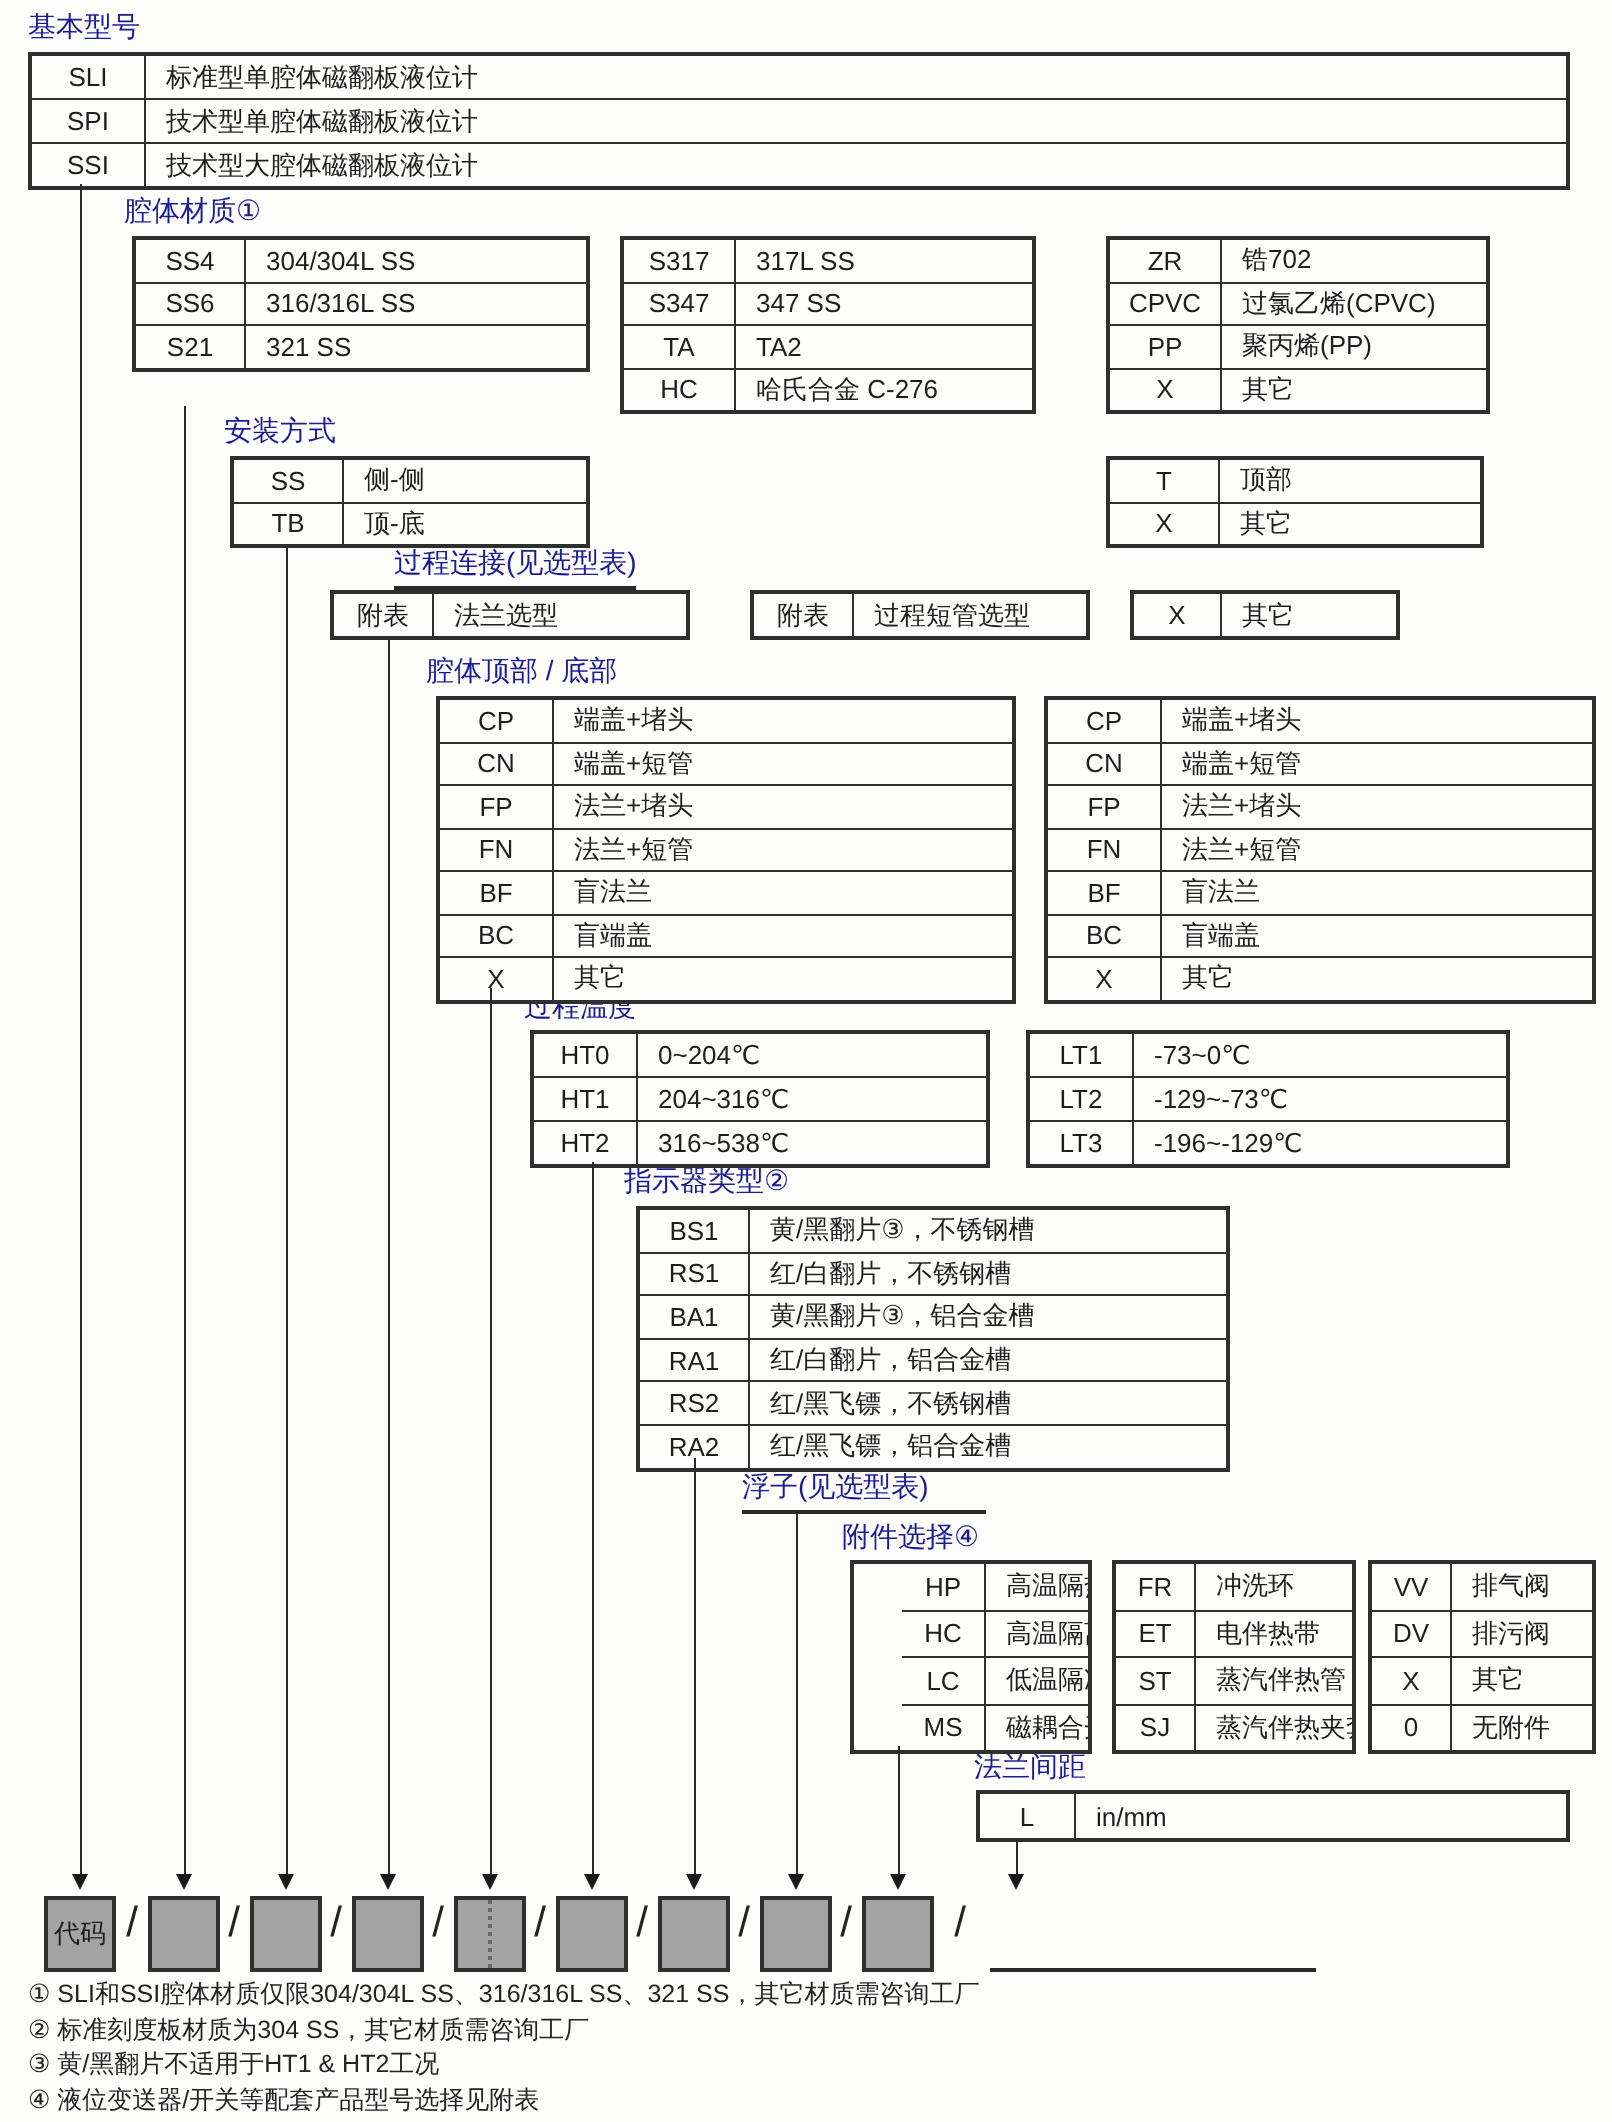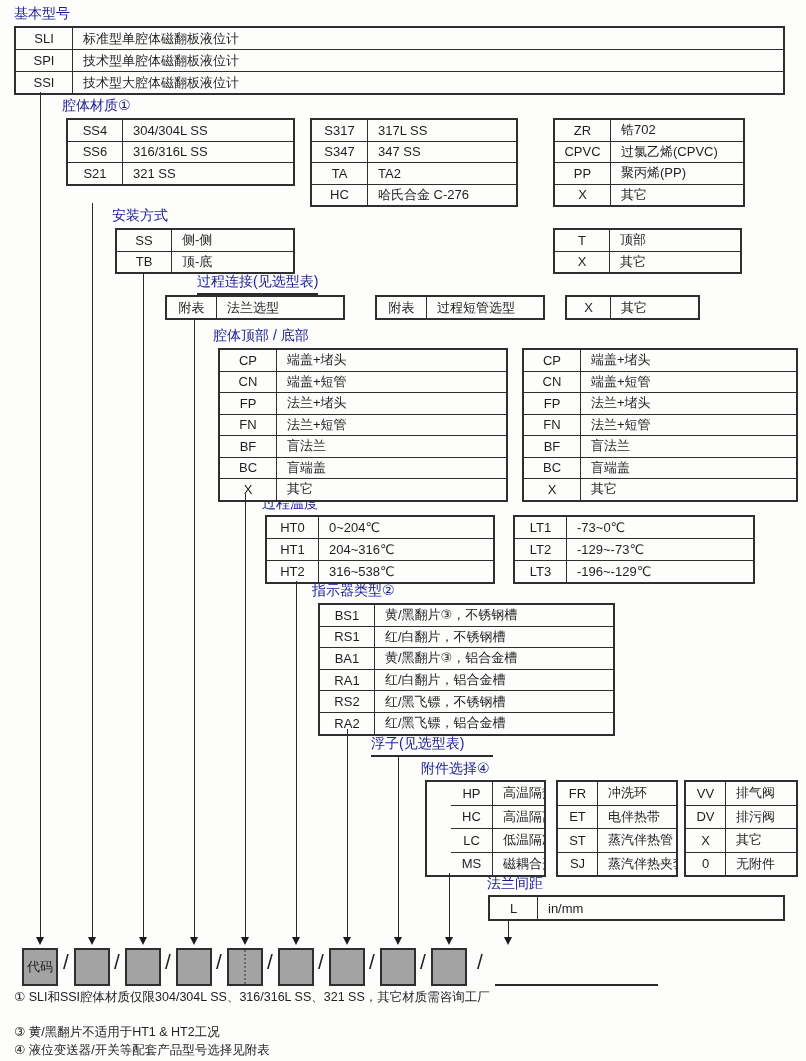--- a/index.html
+++ b/index.html
@@ -362,16 +362,17 @@
   <div class="slash" style="left:315px;">/</div>
   <div class="cbox" style="left:329px;top:948px;"></div>
   <div class="slash" style="left:366px;">/</div>
   <div class="cbox" style="left:380px;top:948px;"></div>
   <div class="slash" style="left:417px;">/</div>
   <div class="cbox" style="left:431px;top:948px;"></div>
   <div class="slash" style="left:474px;">/</div>
   <div class="code-underline" style="left:495px;top:984px;width:163px;"></div>
 
   <div class="footnote" style="left:14px;top:989px;">① SLI和SSI腔体材质仅限304/304L SS、316/316L SS、321 SS，其它材质需咨询工厂</div>
+  <div class="footnote" style="left:14px;top:1006.5px;">② 标准刻度板材质为304 SS，其它材质需咨询工厂</div>
   <div class="footnote" style="left:14px;top:1024px;">③ 黄/黑翻片不适用于HT1 &amp; HT2工况</div>
   <div class="footnote" style="left:14px;top:1041.5px;">④ 液位变送器/开关等配套产品型号选择见附表</div>
 
 </div>
 
 </body></html>

